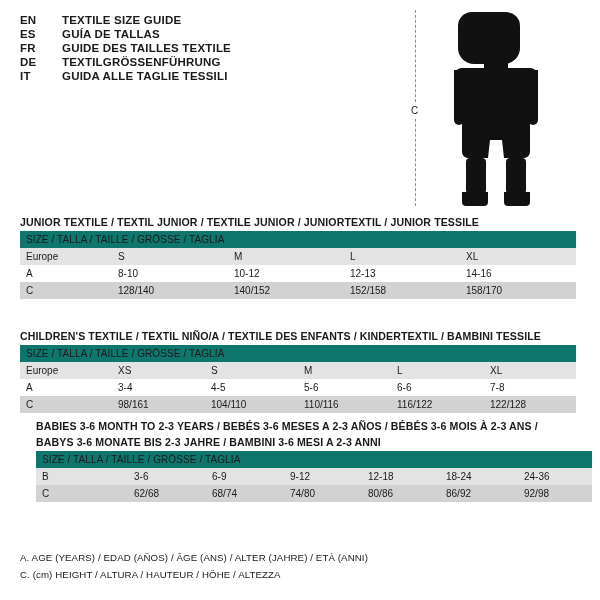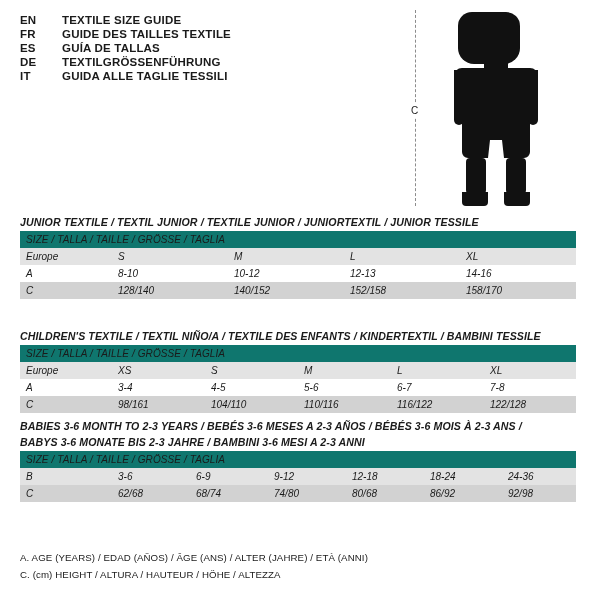--- a/index.html
+++ b/index.html
@@ -113,21 +113,21 @@
     background: #0f766e;
     color: #ffffff;
     font-size: 9.6px;
     font-weight: normal;
     letter-spacing: 0.1px;
   }
   .row-light td { background: #e3e3e3; }
   .row-white td { background: #ffffff; }
   .row-grey td  { background: #d2d2d2; }
 
-  .block { position: absolute; left: 18px; font-style: italic; }
+  .block { position: absolute; left: 18px; }
 
   
   .footnotes {
     position: absolute;
     left: 20px;
     bottom: 14px;
     width: 560px;
   }
   .footnote {
     font-size: 9.7px;
@@ -141,26 +141,26 @@
 <body>
 
 <div class="page">
 
   <div class="lang-block">
     <div class="lang-row">
       <span class="lang-code">EN</span>
       <span class="lang-title">TEXTILE SIZE GUIDE</span>
     </div>
     <div class="lang-row">
+      <span class="lang-code">ES</span>
+      <span class="lang-title">GUÍA DE TALLAS</span>
+    </div>
+    <div class="lang-row">
       <span class="lang-code">FR</span>
       <span class="lang-title">GUIDE DES TAILLES TEXTILE</span>
-    </div>
-    <div class="lang-row">
-      <span class="lang-code">ES</span>
-      <span class="lang-title">GUÍA DE TALLAS</span>
     </div>
     <div class="lang-row">
       <span class="lang-code">DE</span>
       <span class="lang-title">TEXTILGRÖßENFÜHRUNG</span>
     </div>
     <div class="lang-row">
       <span class="lang-code">IT</span>
       <span class="lang-title">GUIDA ALLE TAGLIE TESSILI</span>
     </div>
   </div>
@@ -263,36 +263,36 @@
           <td>S</td>
           <td>M</td>
           <td>L</td>
           <td>XL</td>
         </tr>
         <tr class="row-white">
           <td>A</td>
           <td>3-4</td>
           <td>4-5</td>
           <td>5-6</td>
-          <td>6-7</td>
+          <td>6-6</td>
           <td>7-8</td>
         </tr>
         <tr class="row-grey">
           <td>C</td>
           <td>98/161</td>
           <td>104/110</td>
           <td>110/116</td>
           <td>116/122</td>
           <td>122/128</td>
         </tr>
       </tbody>
     </table>
   </div>
 
-  <div class="block" style="top:420px;">
+  <div class="block" style="top:420px;margin-left:16px;">
     <div class="section-title section-title-2line">BABIES 3-6 MONTH TO 2-3 YEARS / BEBÉS 3-6 MESES A 2-3 AÑOS / BÉBÉS 3-6 MOIS À 2-3 ANS /</div>
     <div class="section-title section-title-2line">BABYS 3-6 MONATE BIS 2-3 JAHRE / BAMBINI 3-6 MESI A 2-3 ANNI</div>
     <table class="size-table">
       <colgroup>
         <col style="width:92px">
           <col style="width:78px">
           <col style="width:78px">
           <col style="width:78px">
           <col style="width:78px">
           <col style="width:78px">
@@ -315,21 +315,21 @@
           <td>9-12</td>
           <td>12-18</td>
           <td>18-24</td>
           <td>24-36</td>
         </tr>
         <tr class="row-grey">
           <td>C</td>
           <td>62/68</td>
           <td>68/74</td>
           <td>74/80</td>
-          <td>80/68</td>
+          <td>80/86</td>
           <td>86/92</td>
           <td>92/98</td>
         </tr>
       </tbody>
     </table>
   </div>
 
   <div class="footnotes">
     <div class="footnote">A. AGE (YEARS) / EDAD (AÑOS) / ÂGE (ANS) / ALTER (JAHRE) / ETÀ (ANNI)</div>
     <div class="footnote">C. (cm) HEIGHT / ALTURA / HAUTEUR / HÖHE / ALTEZZA</div>

